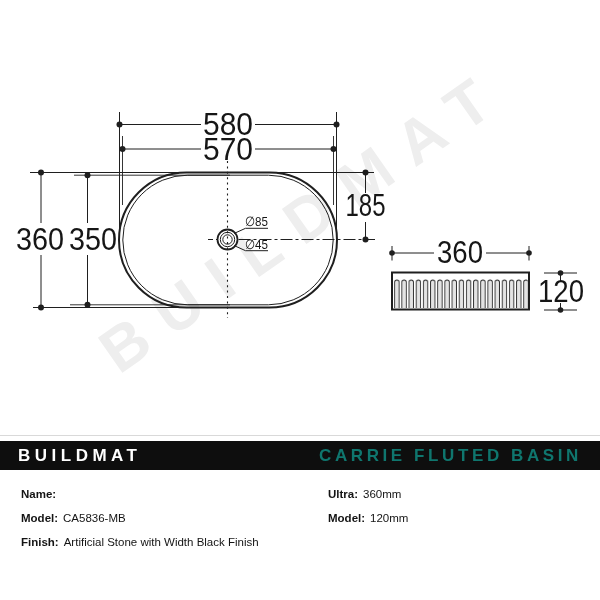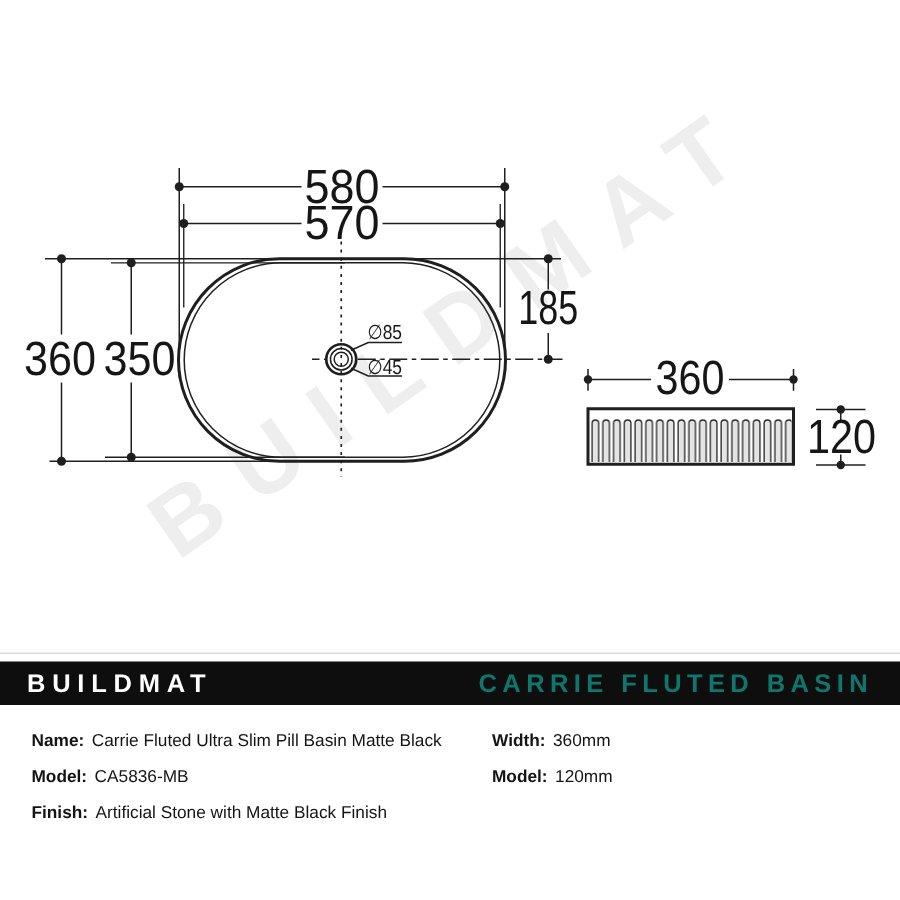--- a/index.html
+++ b/index.html
@@ -152,34 +152,33 @@
 
   <div class="banner">
     <span class="brand">BUILDMAT</span>
     <span class="product">CARRIE FLUTED BASIN</span>
   </div>
 
   <div class="specs">
     <div class="spec-col left">
       <div class="spec-row">
         <span class="lbl">Name:</span>
-        <span class="val">Carrie Fluted Ultra Slim Pill Basin Matte Black</span>
       </div>
       <div class="spec-row">
         <span class="lbl">Model:</span>
         <span class="val">CA5836-MB</span>
       </div>
       <div class="spec-row">
         <span class="lbl">Finish:</span>
-        <span class="val">Artificial Stone with Matte Black Finish</span>
+        <span class="val">Artificial Stone with Width Black Finish</span>
       </div>
     </div>
     <div class="spec-col right">
       <div class="spec-row">
-        <span class="lbl">Width:</span>
+        <span class="lbl">Ultra:</span>
         <span class="val">360mm</span>
       </div>
       <div class="spec-row">
         <span class="lbl">Model:</span>
         <span class="val">120mm</span>
       </div>
     </div>
   </div>
 
 </div>

